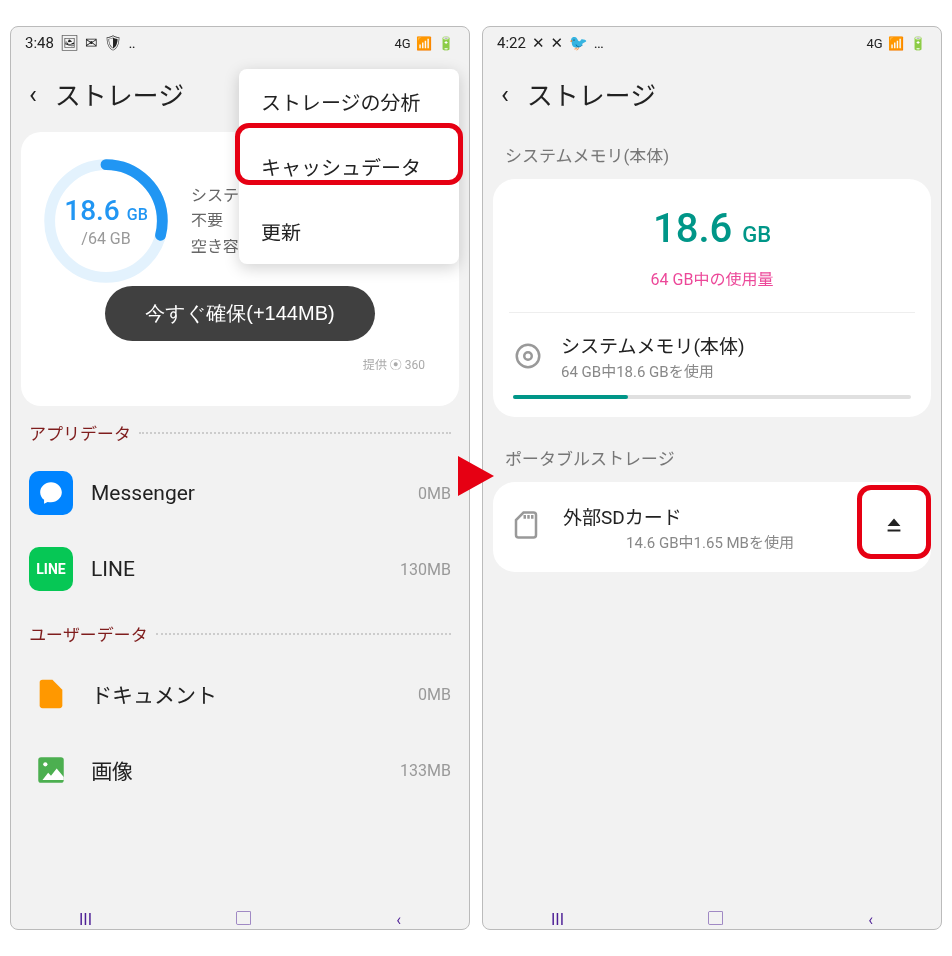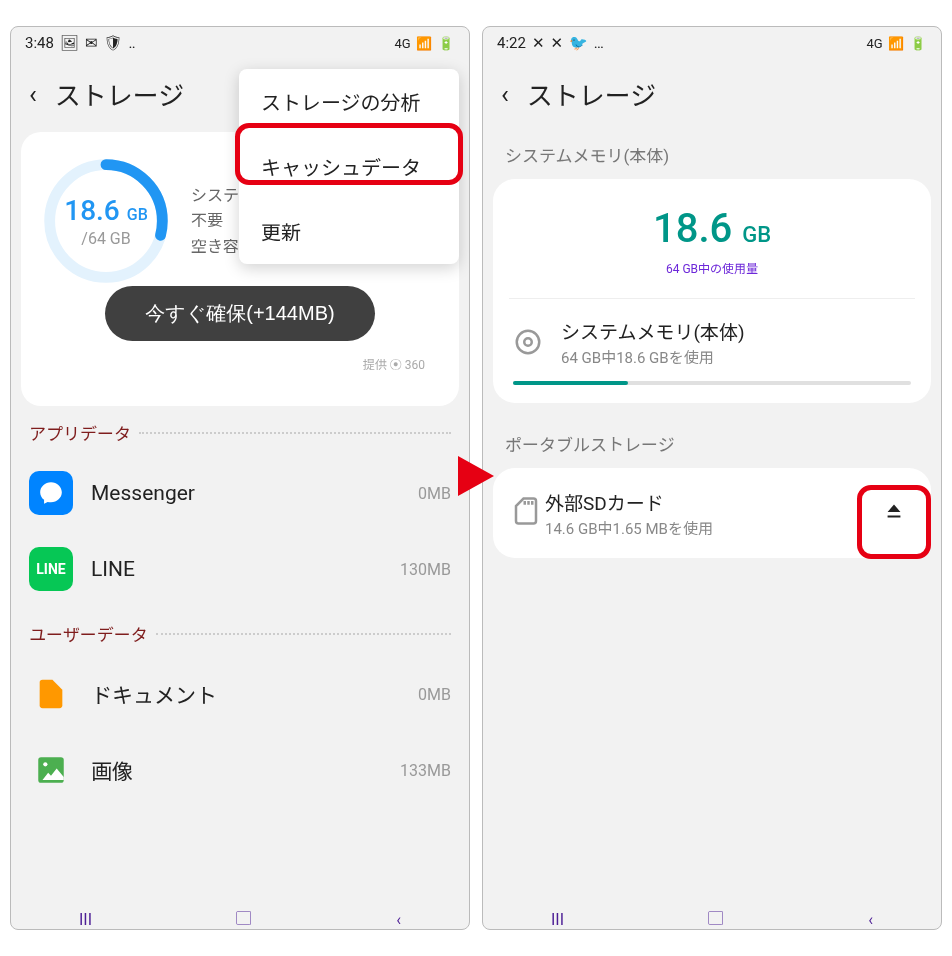--- a/index.html
+++ b/index.html
@@ -113,38 +113,38 @@
 
 
 .section-head { color: #777; font-size: 17px; padding: 10px 12px 12px; }
 .card2 {
   background: #fff; border-radius: 22px;
   padding: 26px 20px 18px;
 }
 .big-n { text-align: center; }
 .big-v { color: #009688; font-size: 40px; font-weight: 500; }
 .big-v small { font-size: 22px; }
-.big-sub { color: #6d28d9; font-size: 12px; margin-top: 7px; }
+.big-sub { color: #ec4899; font-size: 16px; margin-top: 14px; }
 .divider { height: 1px; background: #eee; margin: 22px -4px 18px; }
 .mem-row { display: flex; align-items: center; gap: 18px; }
 .mem-icon { width: 30px; height: 30px; color: #999; }
 .mem-txt .t { font-size: 19px; color: #222; }
 .mem-txt .s { font-size: 15px; color: #888; margin-top: 2px; }
 .bar { height: 4px; border-radius: 2px; background: #e0e0e0; margin-top: 14px; position: relative; }
 .bar-fill { position: absolute; left: 0; top: 0; bottom: 0; width: 29%; background: #009688; border-radius: 2px; }
 
 .sd-row {
   display: flex; align-items: center;
   background: #fff; border-radius: 22px;
-  padding: 20px 18px; 
+  padding: 20px 18px; gap: 18px;
 }
 .sd-icon { width: 34px; color: #999; }
 .sd-txt { flex: 1; }
 .sd-txt .t { font-size: 19px; color: #222; }
-.sd-txt .s { font-size: 15px; color: #888; margin-top: 2px; }
+.sd-txt .s { font-size: 15px; color: #888; margin-top: 2px; text-align: center; }
 .eject { width: 38px; text-align: center; }
 
 .navbar {
   height: 52px;
   display: flex; align-items: flex-end; justify-content: space-around;
   color: #4c1d95;
   gap: 8px;
 }
 
 .arrow-mid {

